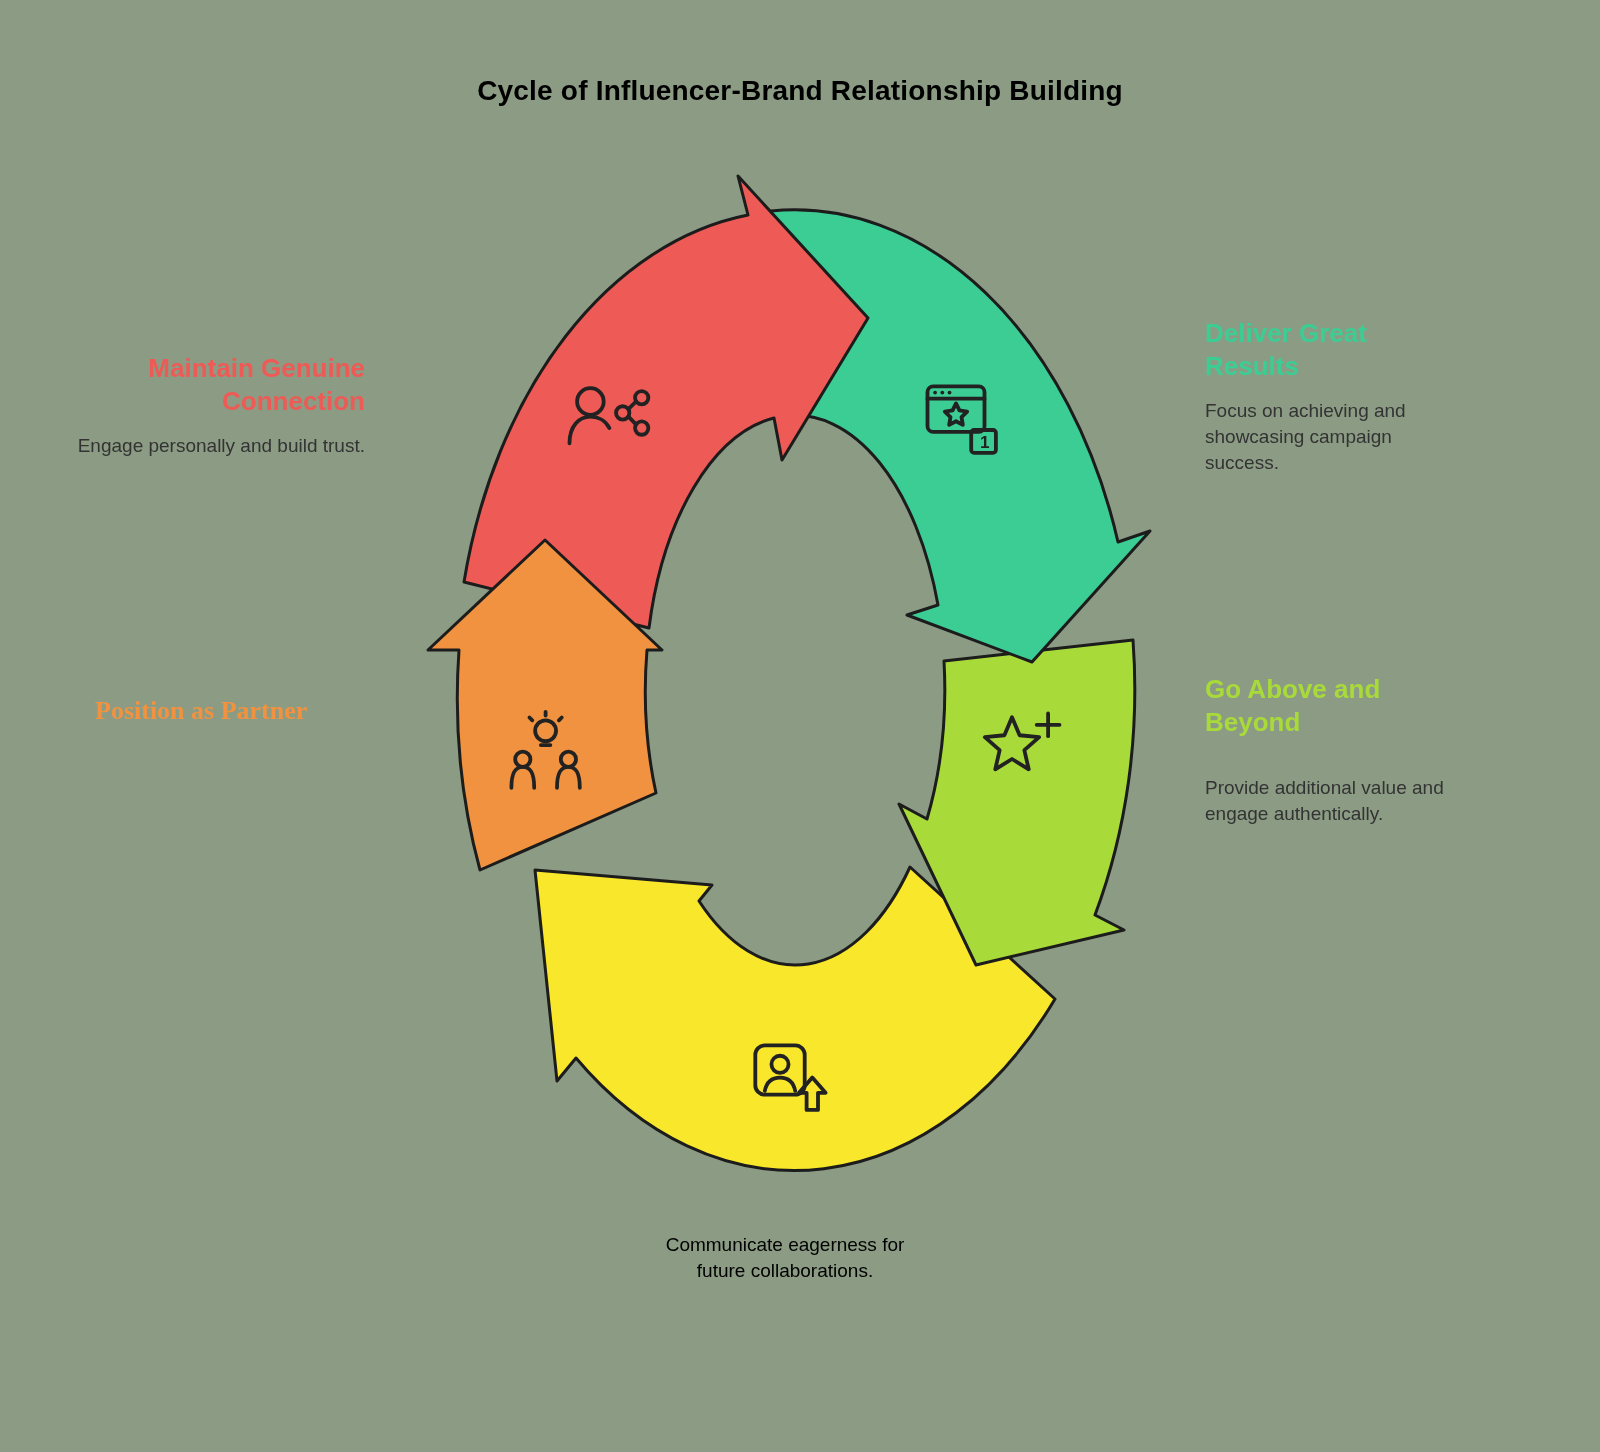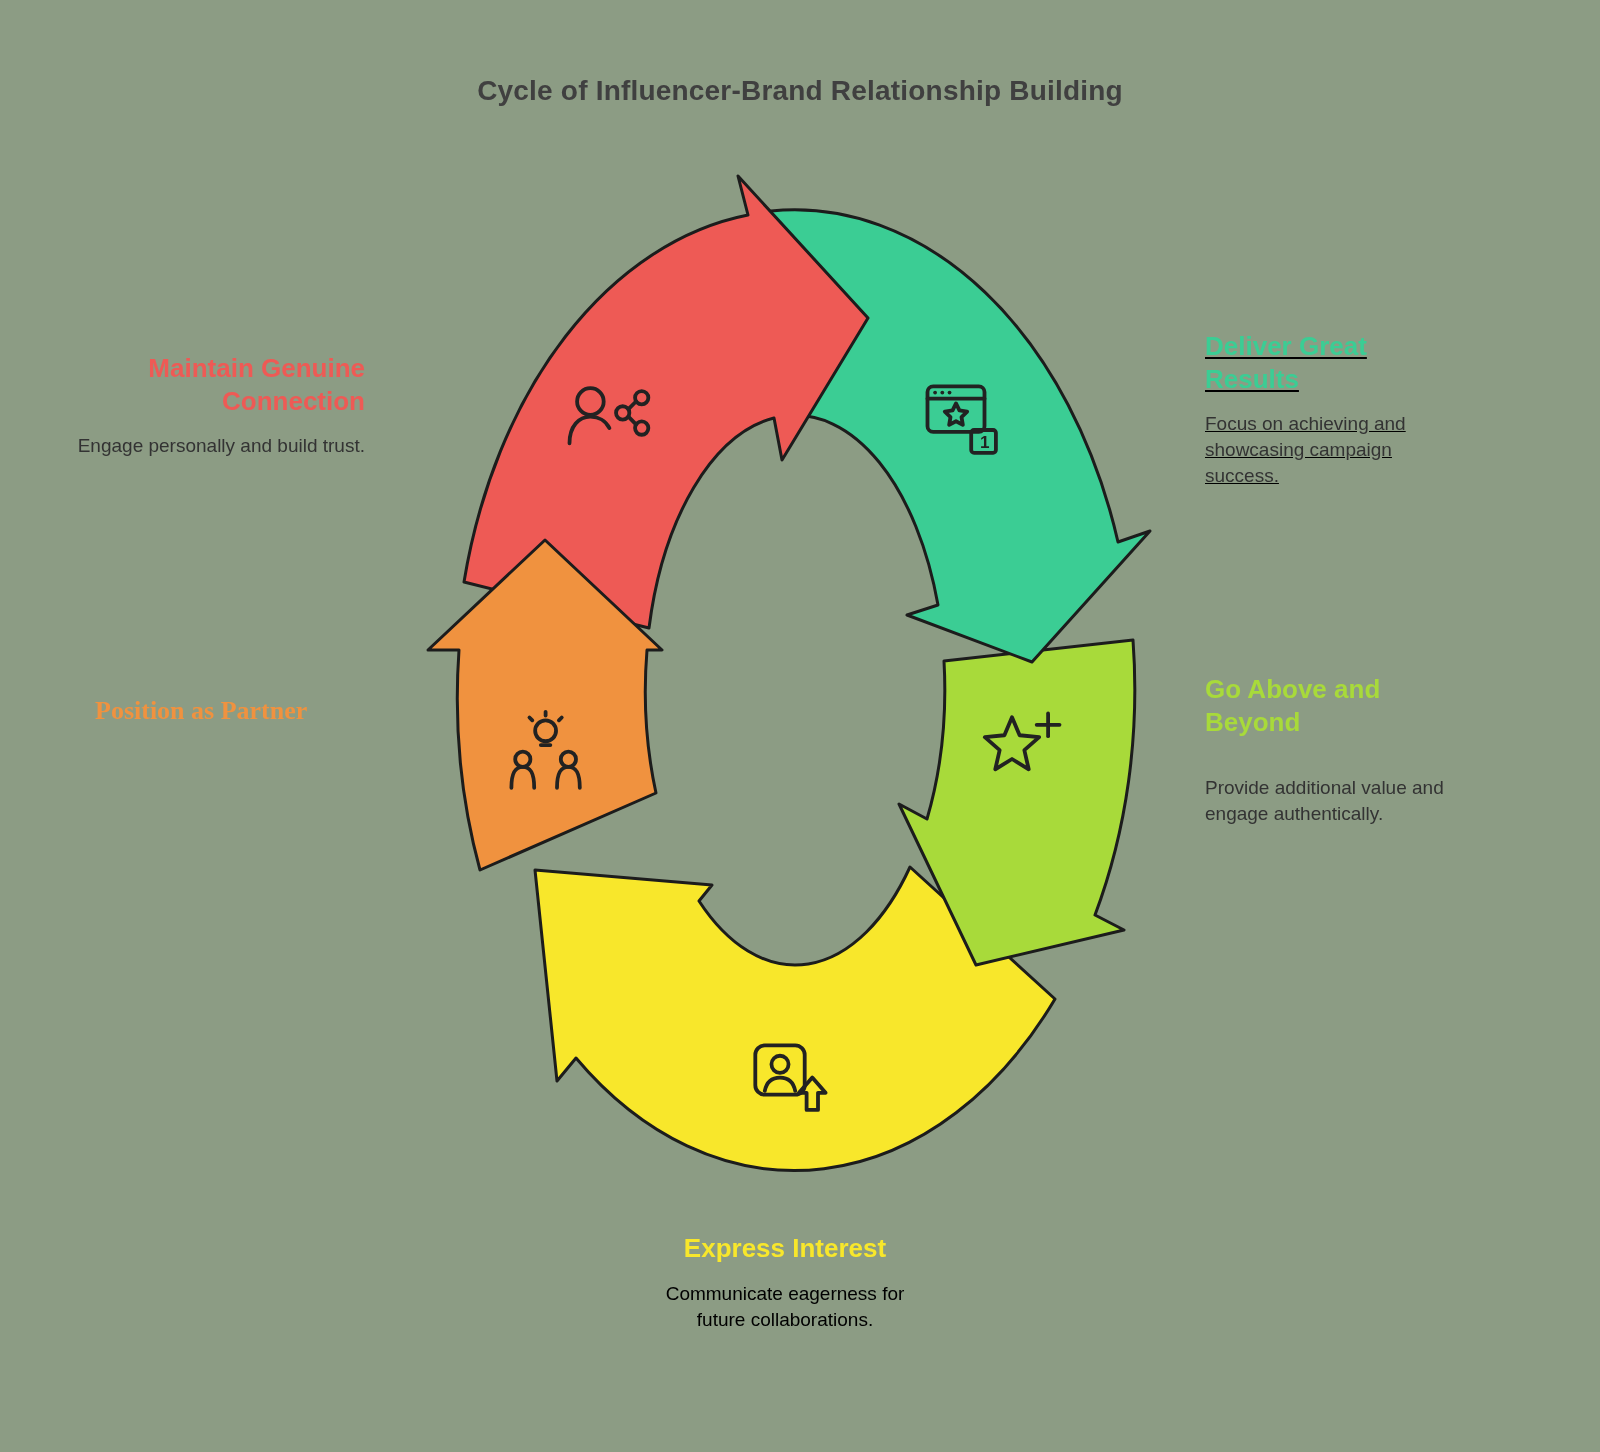--- a/index.html
+++ b/index.html
@@ -36,32 +36,32 @@
     font-size: 26px;
     font-weight: 700;
     line-height: 1.25;
   }
   .label-block p {
     margin: 0;
     font-size: 19px;
     line-height: 1.38;
   }
   .lb-red    { left: 75px;   top: 352px;  width: 290px; text-align: right; }
-  .lb-teal   { left: 1205px; top: 330px;  width: 250px; text-align: left; text-decoration: underline; }
+  .lb-teal   { left: 1205px; top: 317px;  width: 250px; text-align: left; }
   .lb-lime   { left: 1205px; top: 673px;  width: 250px; text-align: left; }
   .lb-orange { left: 95px;   top: 695px;  width: 280px; text-align: left; font-family: Liberation Serif, serif; }
   .lb-yellow { left: 585px;  top: 1232px; width: 400px; text-align: center; }
   .lb-yellow p { width: 280px; margin: 0 auto; }
 </style>
 </head>
 <body>
 
 <div class="canvas" style="background-color: rgb(140, 156, 132);">
 
-  <h1 class="diagram-title" style="color: #404040;">Cycle of Influencer-Brand Relationship Building</h1>
+  <h1 class="diagram-title" style="color: #000000;">Cycle of Influencer-Brand Relationship Building</h1>
 
   <svg class="cycle-svg" width="1600" height="1452" viewBox="0 0 1600 1452">
 
     <path class="arrow" d="M 1055 999 A 340 480 0 0 1 576 1058 L 557 1081 L 535 870 L 712 885 L 699 901 A 150 275 0 0 0 910 867 Z" fill="#f8e72b"></path>
 
     <path class="arrow" d="M 1133 640 A 340 480 0 0 1 1095 915 L 1124 930 L 976 965 L 899 804 L 927 819 A 150 275 0 0 0 944 661 Z" fill="#a8da3a"></path>
 
     <path class="arrow" d="M 771 211 A 340 480 0 0 1 1118 542 L 1150 531 L 1032 662 L 907 615 L 938 605 A 150 275 0 0 0 785 416 Z" fill="#3bcd94"></path>
 
     <path class="arrow" d="M 464 582 A 340 480 0 0 1 748 215 L 738 176 L 868 318 L 782 460 L 774 418 A 150 275 0 0 0 649 628 Z" fill="#ee5a55"></path>
@@ -128,17 +128,16 @@
   <div class="label-block lb-lime">
     <h2 style="color: rgb(168, 218, 58);">Go Above and Beyond</h2>
     <p style="color: rgb(51, 51, 51); margin-top: 37px;">Provide additional value and engage authentically.</p>
   </div>
 
   <div class="label-block lb-orange">
     <h2 style="color: rgb(240, 146, 63);">Position as Partner</h2>
   </div>
 
   <div class="label-block lb-yellow">
-    <h2 style="color: rgb(248, 231, 43);">Express Interest</h2>
     <p style="color: #000000;">Communicate eagerness for future collaborations.</p>
   </div>
 
 </div>
 
 </body></html>

